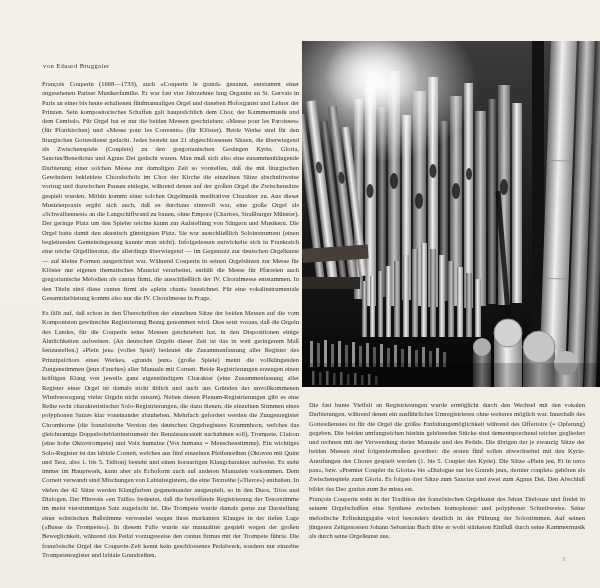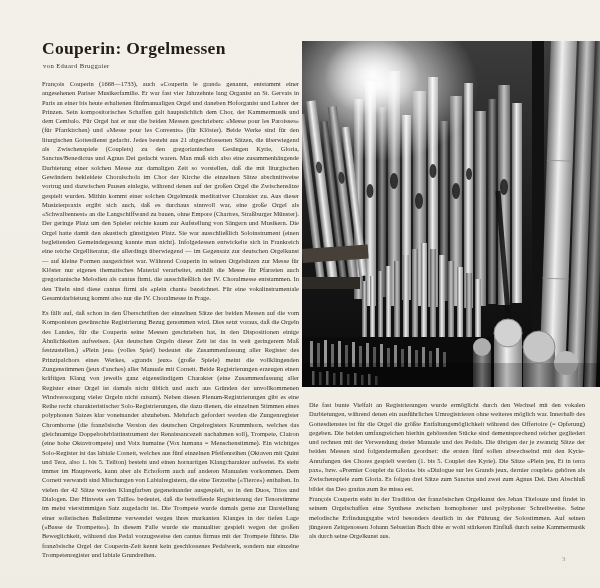--- a/index.html
+++ b/index.html
@@ -79,21 +79,20 @@
     top: 555px;
     font-size: 6.5px;
     color: rgba(40, 35, 28, 0.45);
   }
 </style>
 </head>
 <body>
 
 <div class="page">
 
-  <h1 class="title">Couperin: Orgelmessen</h1>
   <div class="byline">von Eduard Bruggaier</div>
 
   <div class="photo">
     <svg viewBox="0 0 298 346" preserveAspectRatio="none" aria-hidden="true">
       <defs>
         <linearGradient id="gBg" x1="0" y1="0" x2="0" y2="1">
           <stop offset="0" stop-color="#3c3c3c"></stop>
           <stop offset="0.6" stop-color="#171717"></stop>
           <stop offset="1" stop-color="#0a0a0a"></stop>
         </linearGradient>

